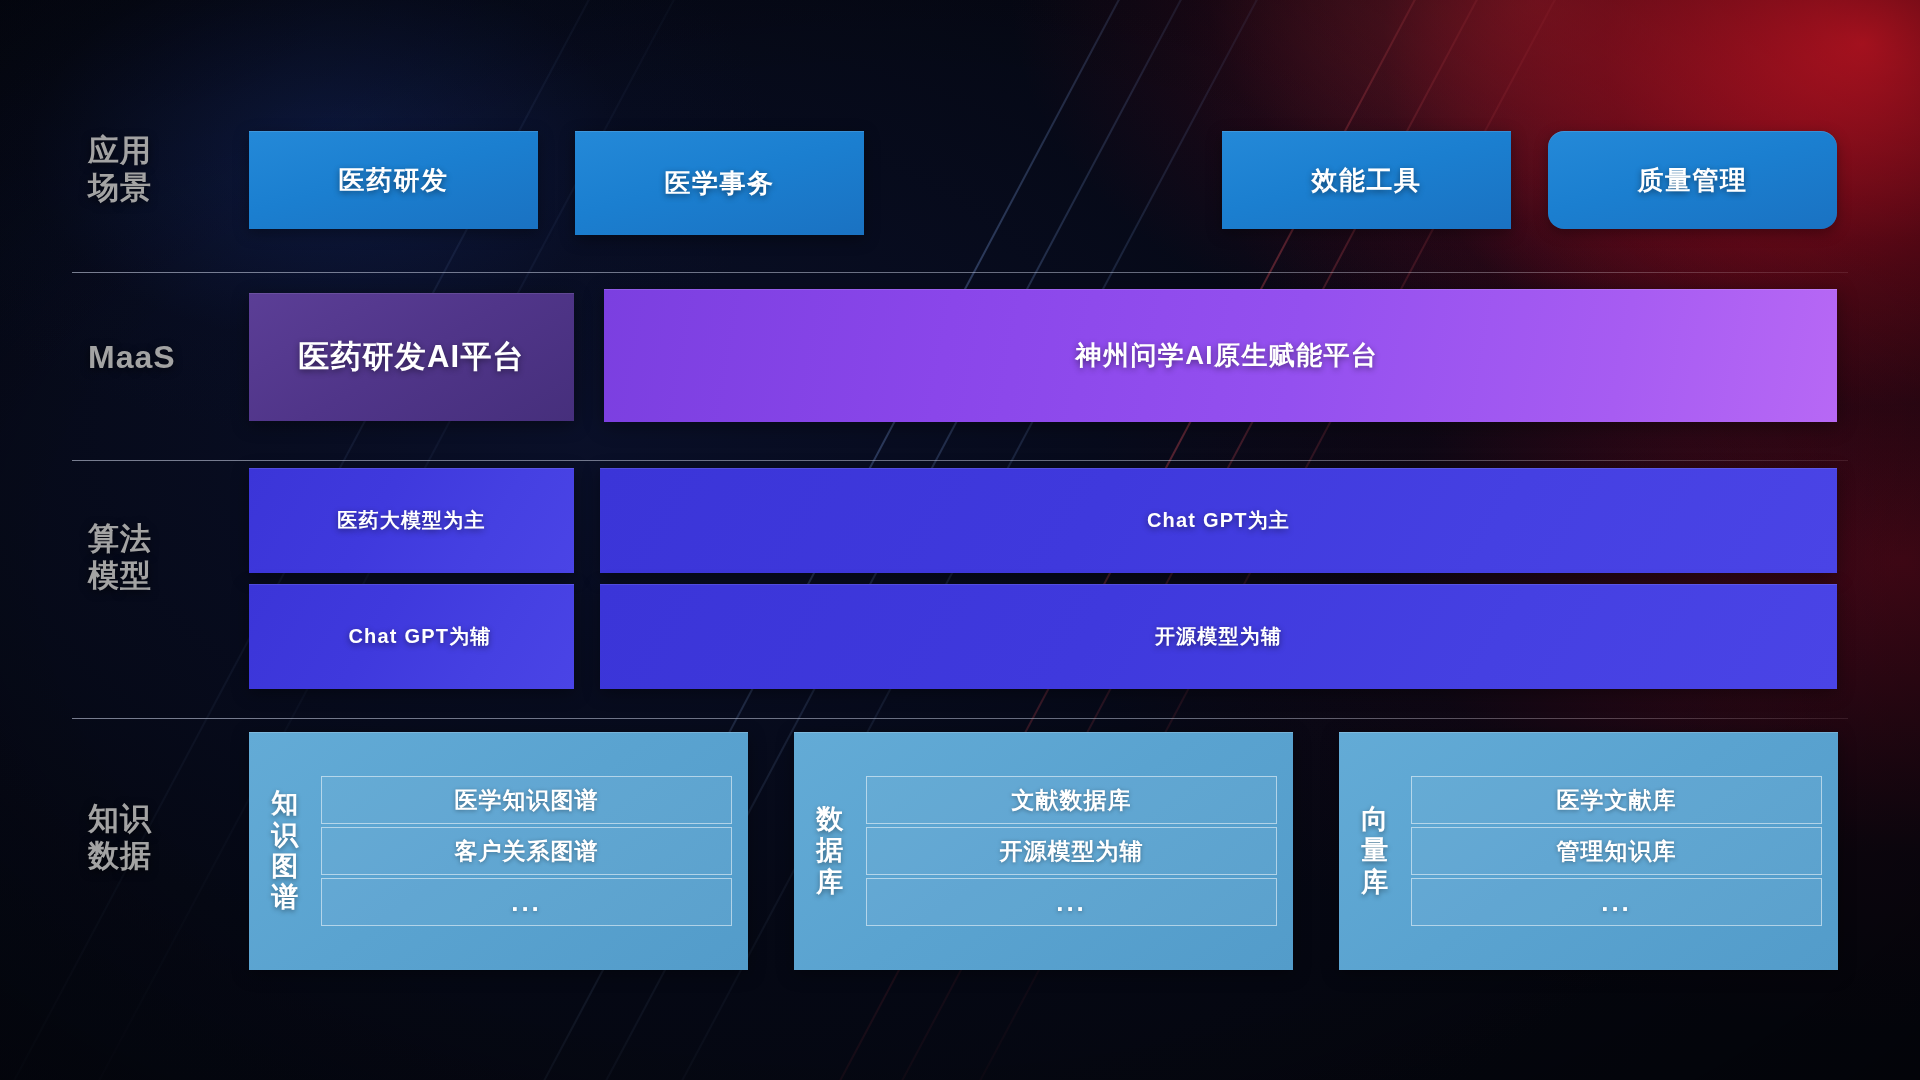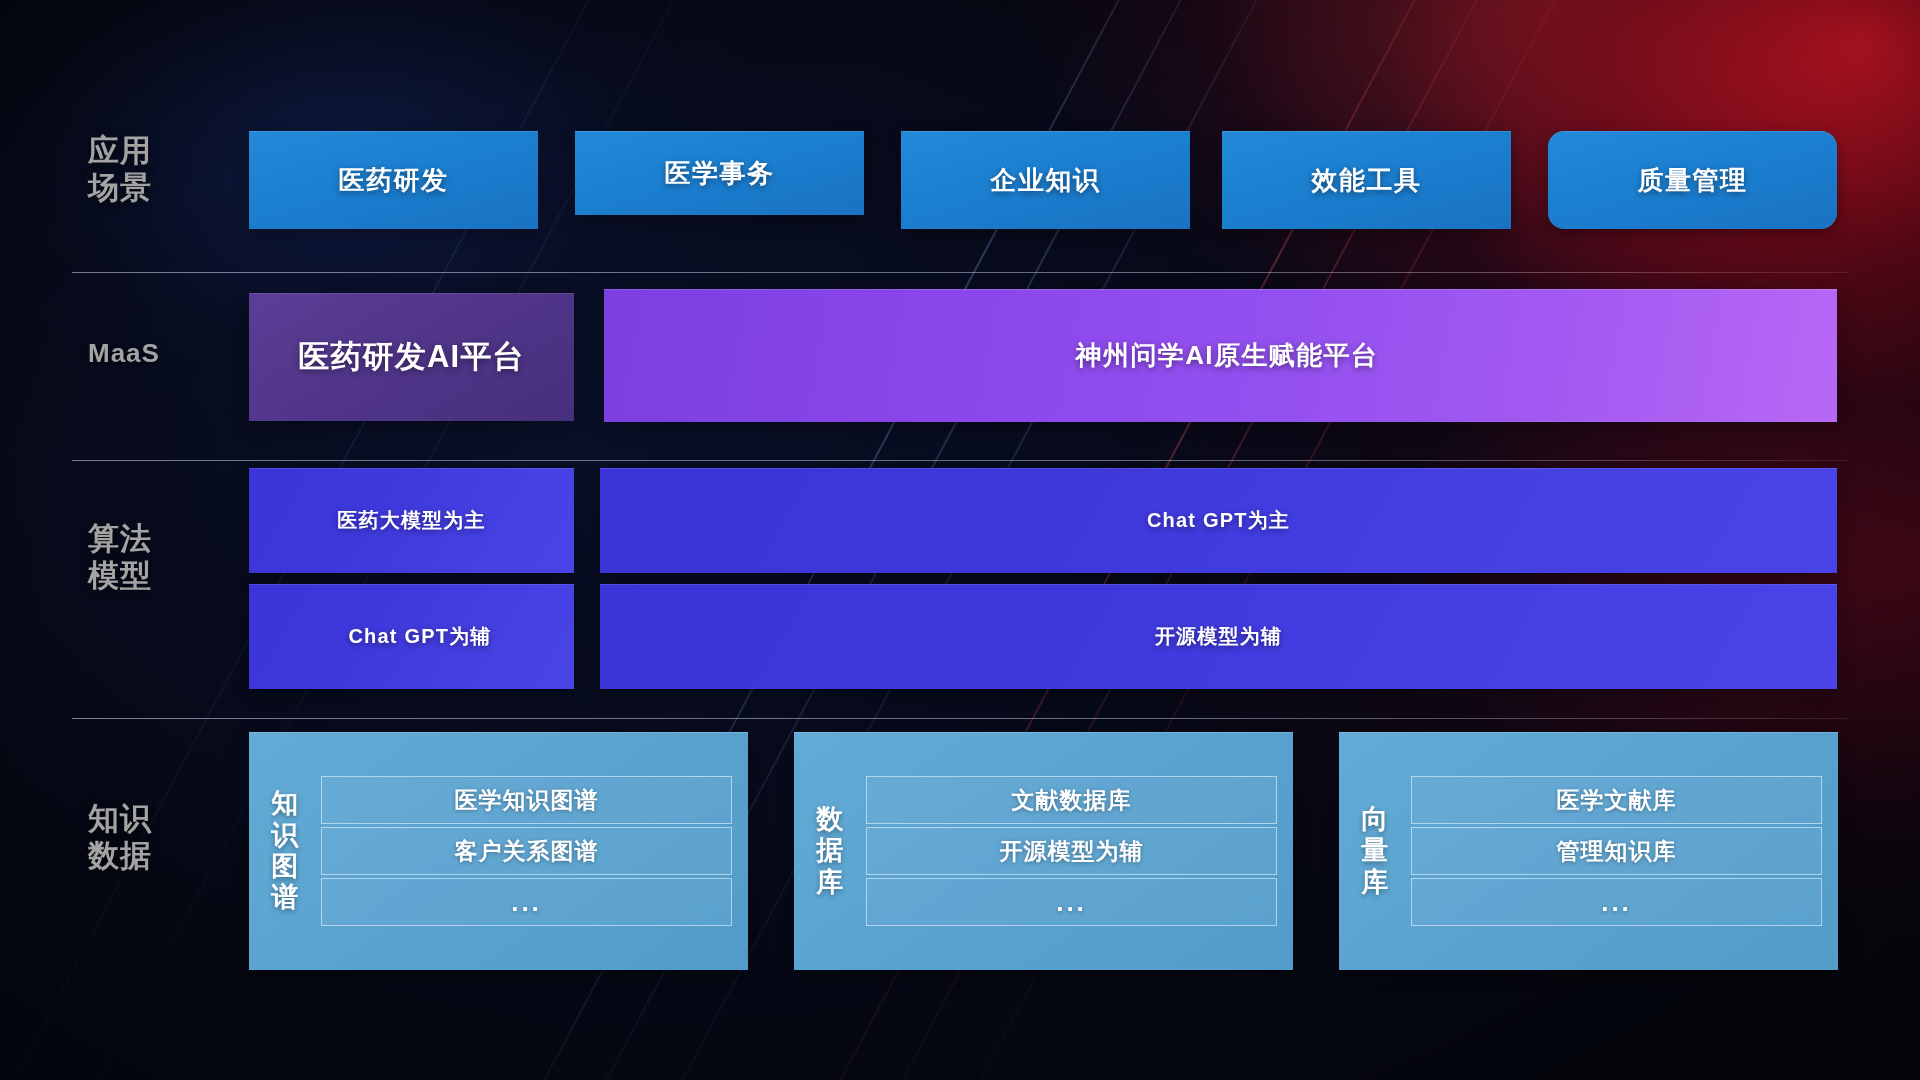--- a/index.html
+++ b/index.html
@@ -121,28 +121,27 @@
 </div>
 
 <div id="stage">
 
   <div class="row-label" style="top:132px;">
     <div>应用</div>
     <div>场景</div>
   </div>
 
   <div class="box app-box" style="left:249px; top:131px; width:289px; height:98px;">医药研发</div>
-  <div class="box app-box" style="left:575px; top:131px; width:289px; height:84px;text-align:right;">医学事务</div>
-  <div class="box app-box" style="left:901px; top:131px; width:289px; height:98px;">企业知识</div>
+  <div class="box app-box" style="left:575px; top:131px; width:289px; height:104px;text-align:right;">医学事务</div>
   <div class="box app-box" style="left:1222px; top:131px; width:289px; height:98px;">效能工具</div>
   <div class="box app-box" style="left:1548px; top:131px; width:289px; height:98px;border-radius:16px;">质量管理</div>
 
   <div class="divider" style="top:272px;"></div>
 
-  <div class="row-label" style="top:338px; font-size:26px;">
+  <div class="row-label" style="top:338px; font-size:32px;">
     <div>MaaS</div>
   </div>
 
   <div class="box maas-left" style="left:249px; top:293px; width:325px; height:128px;">医药研发AI平台</div>
   <div class="box maas-right" style="left:604px; top:289px; width:1233px; height:133px;">神州问学AI原生赋能平台</div>
 
   <div class="divider" style="top:460px;"></div>
 
   <div class="row-label" style="top:520px;">
     <div>算法</div>

